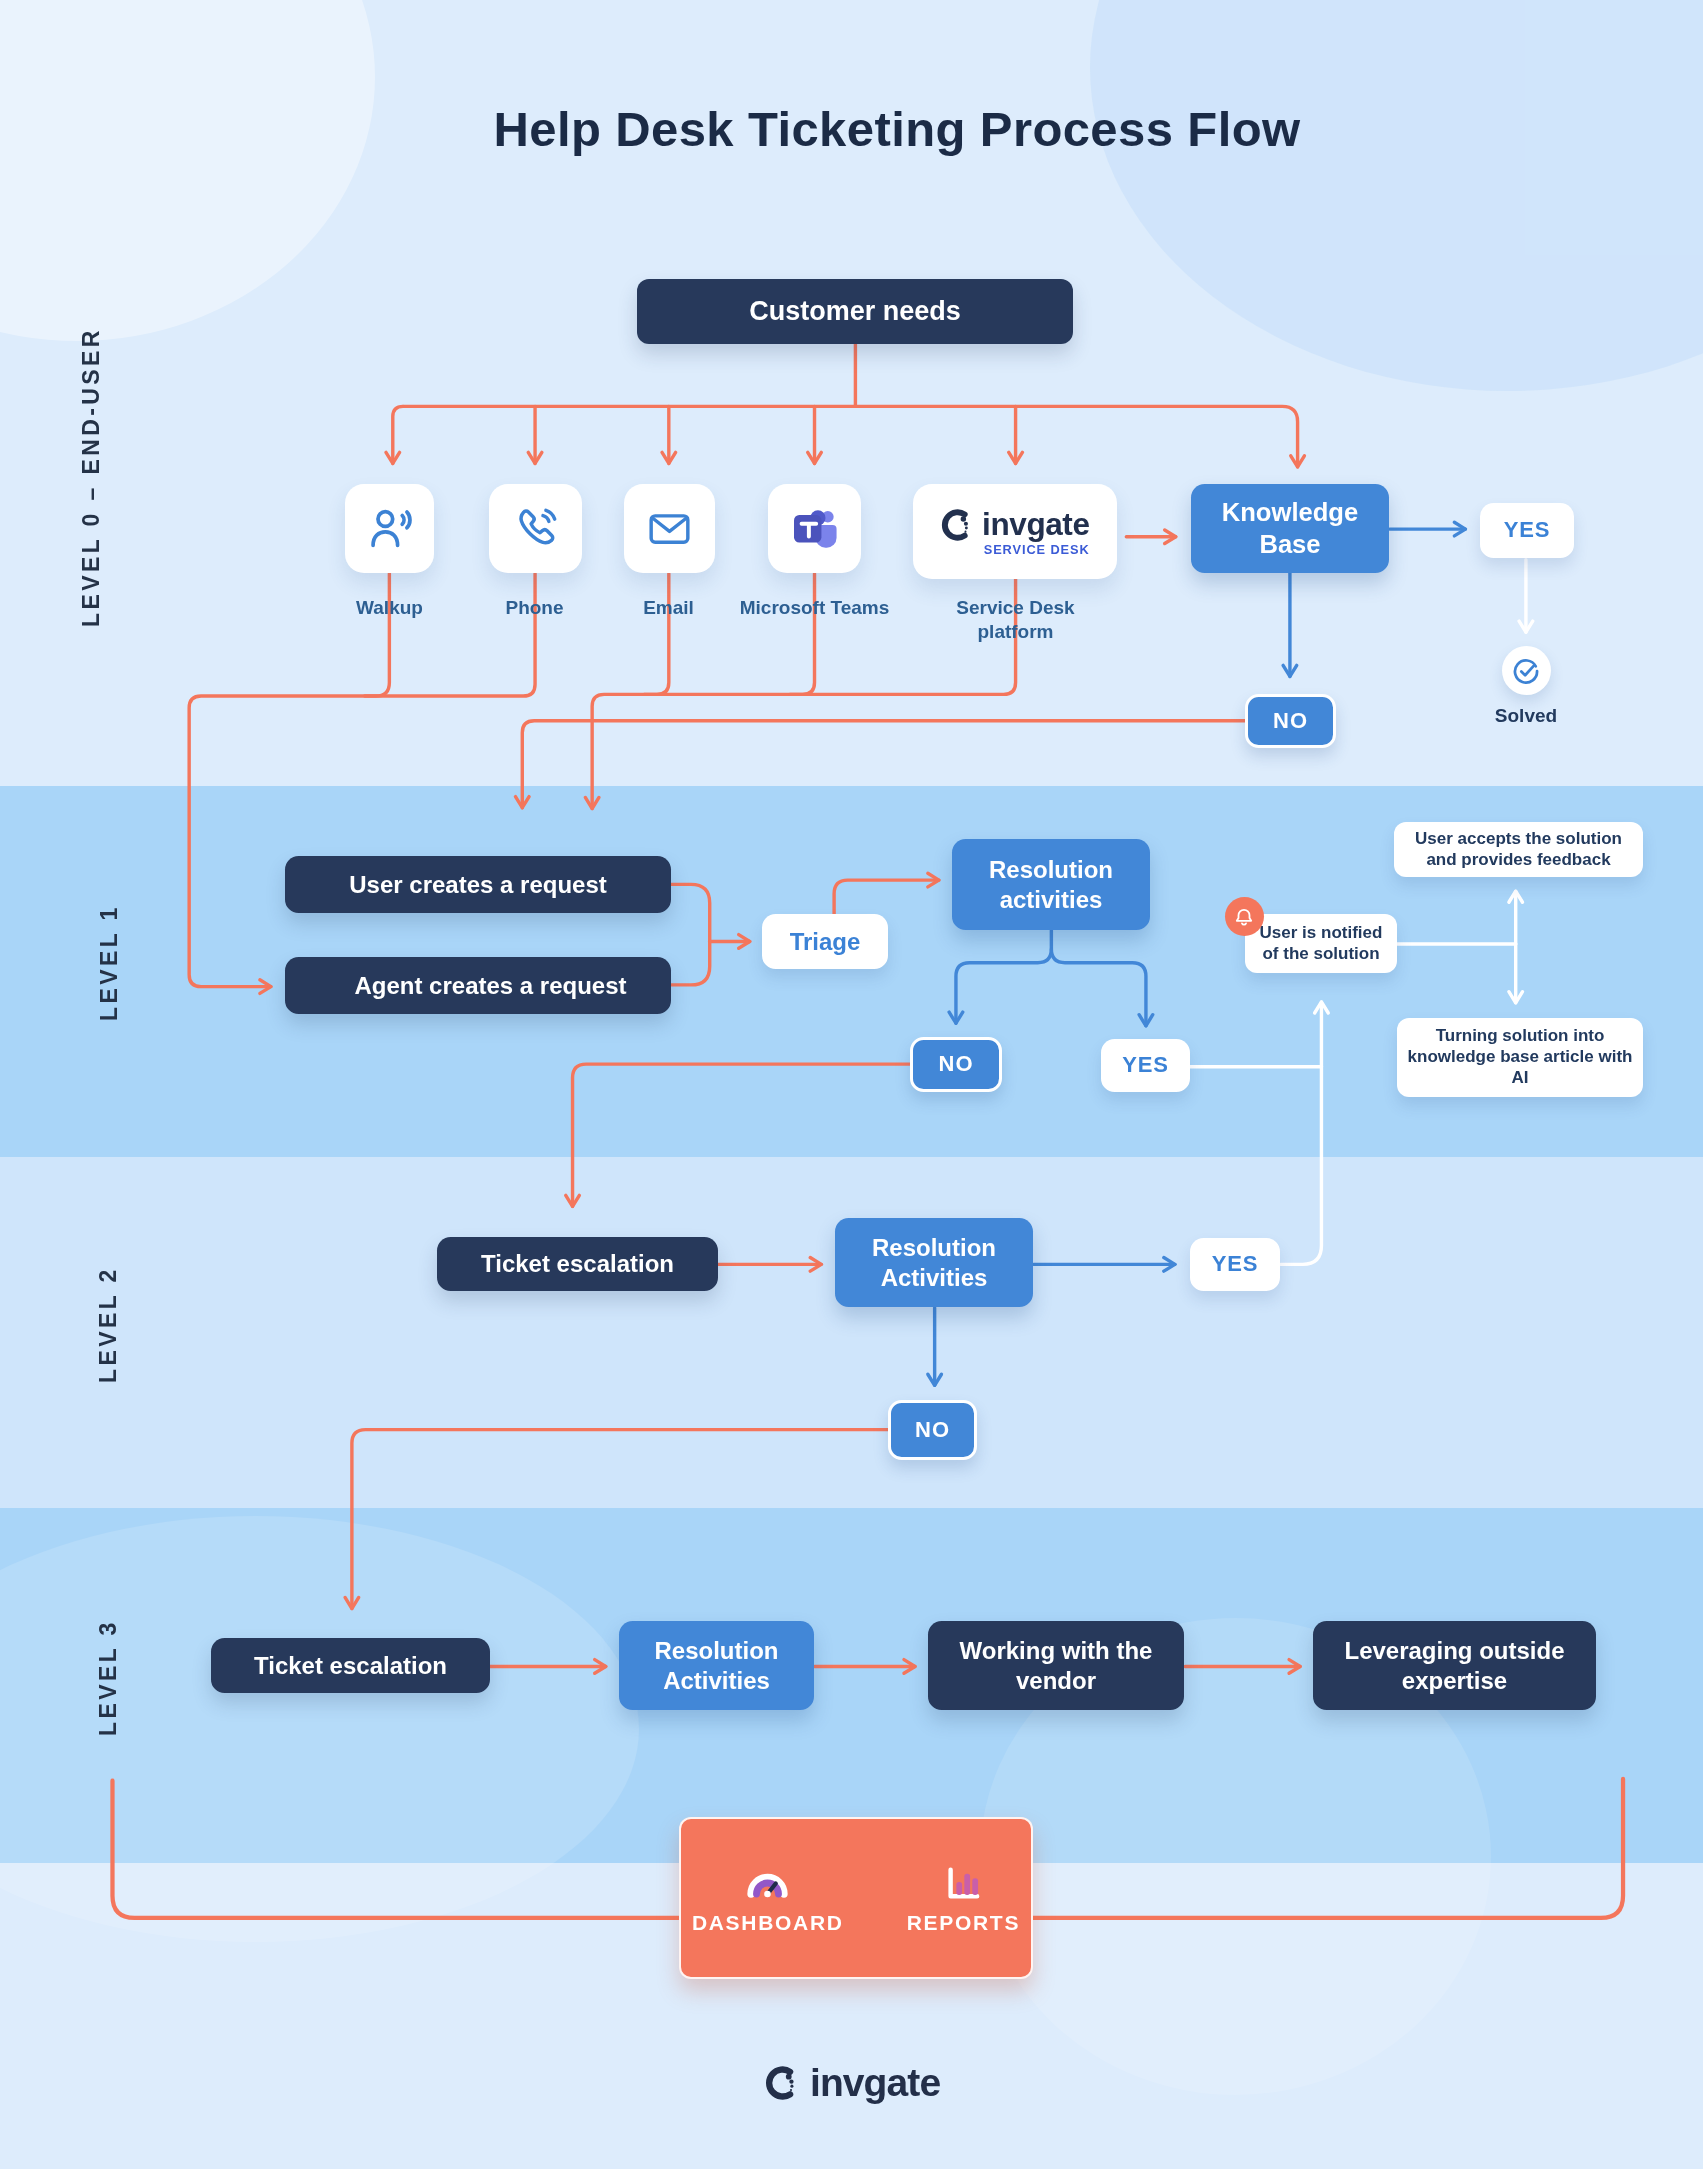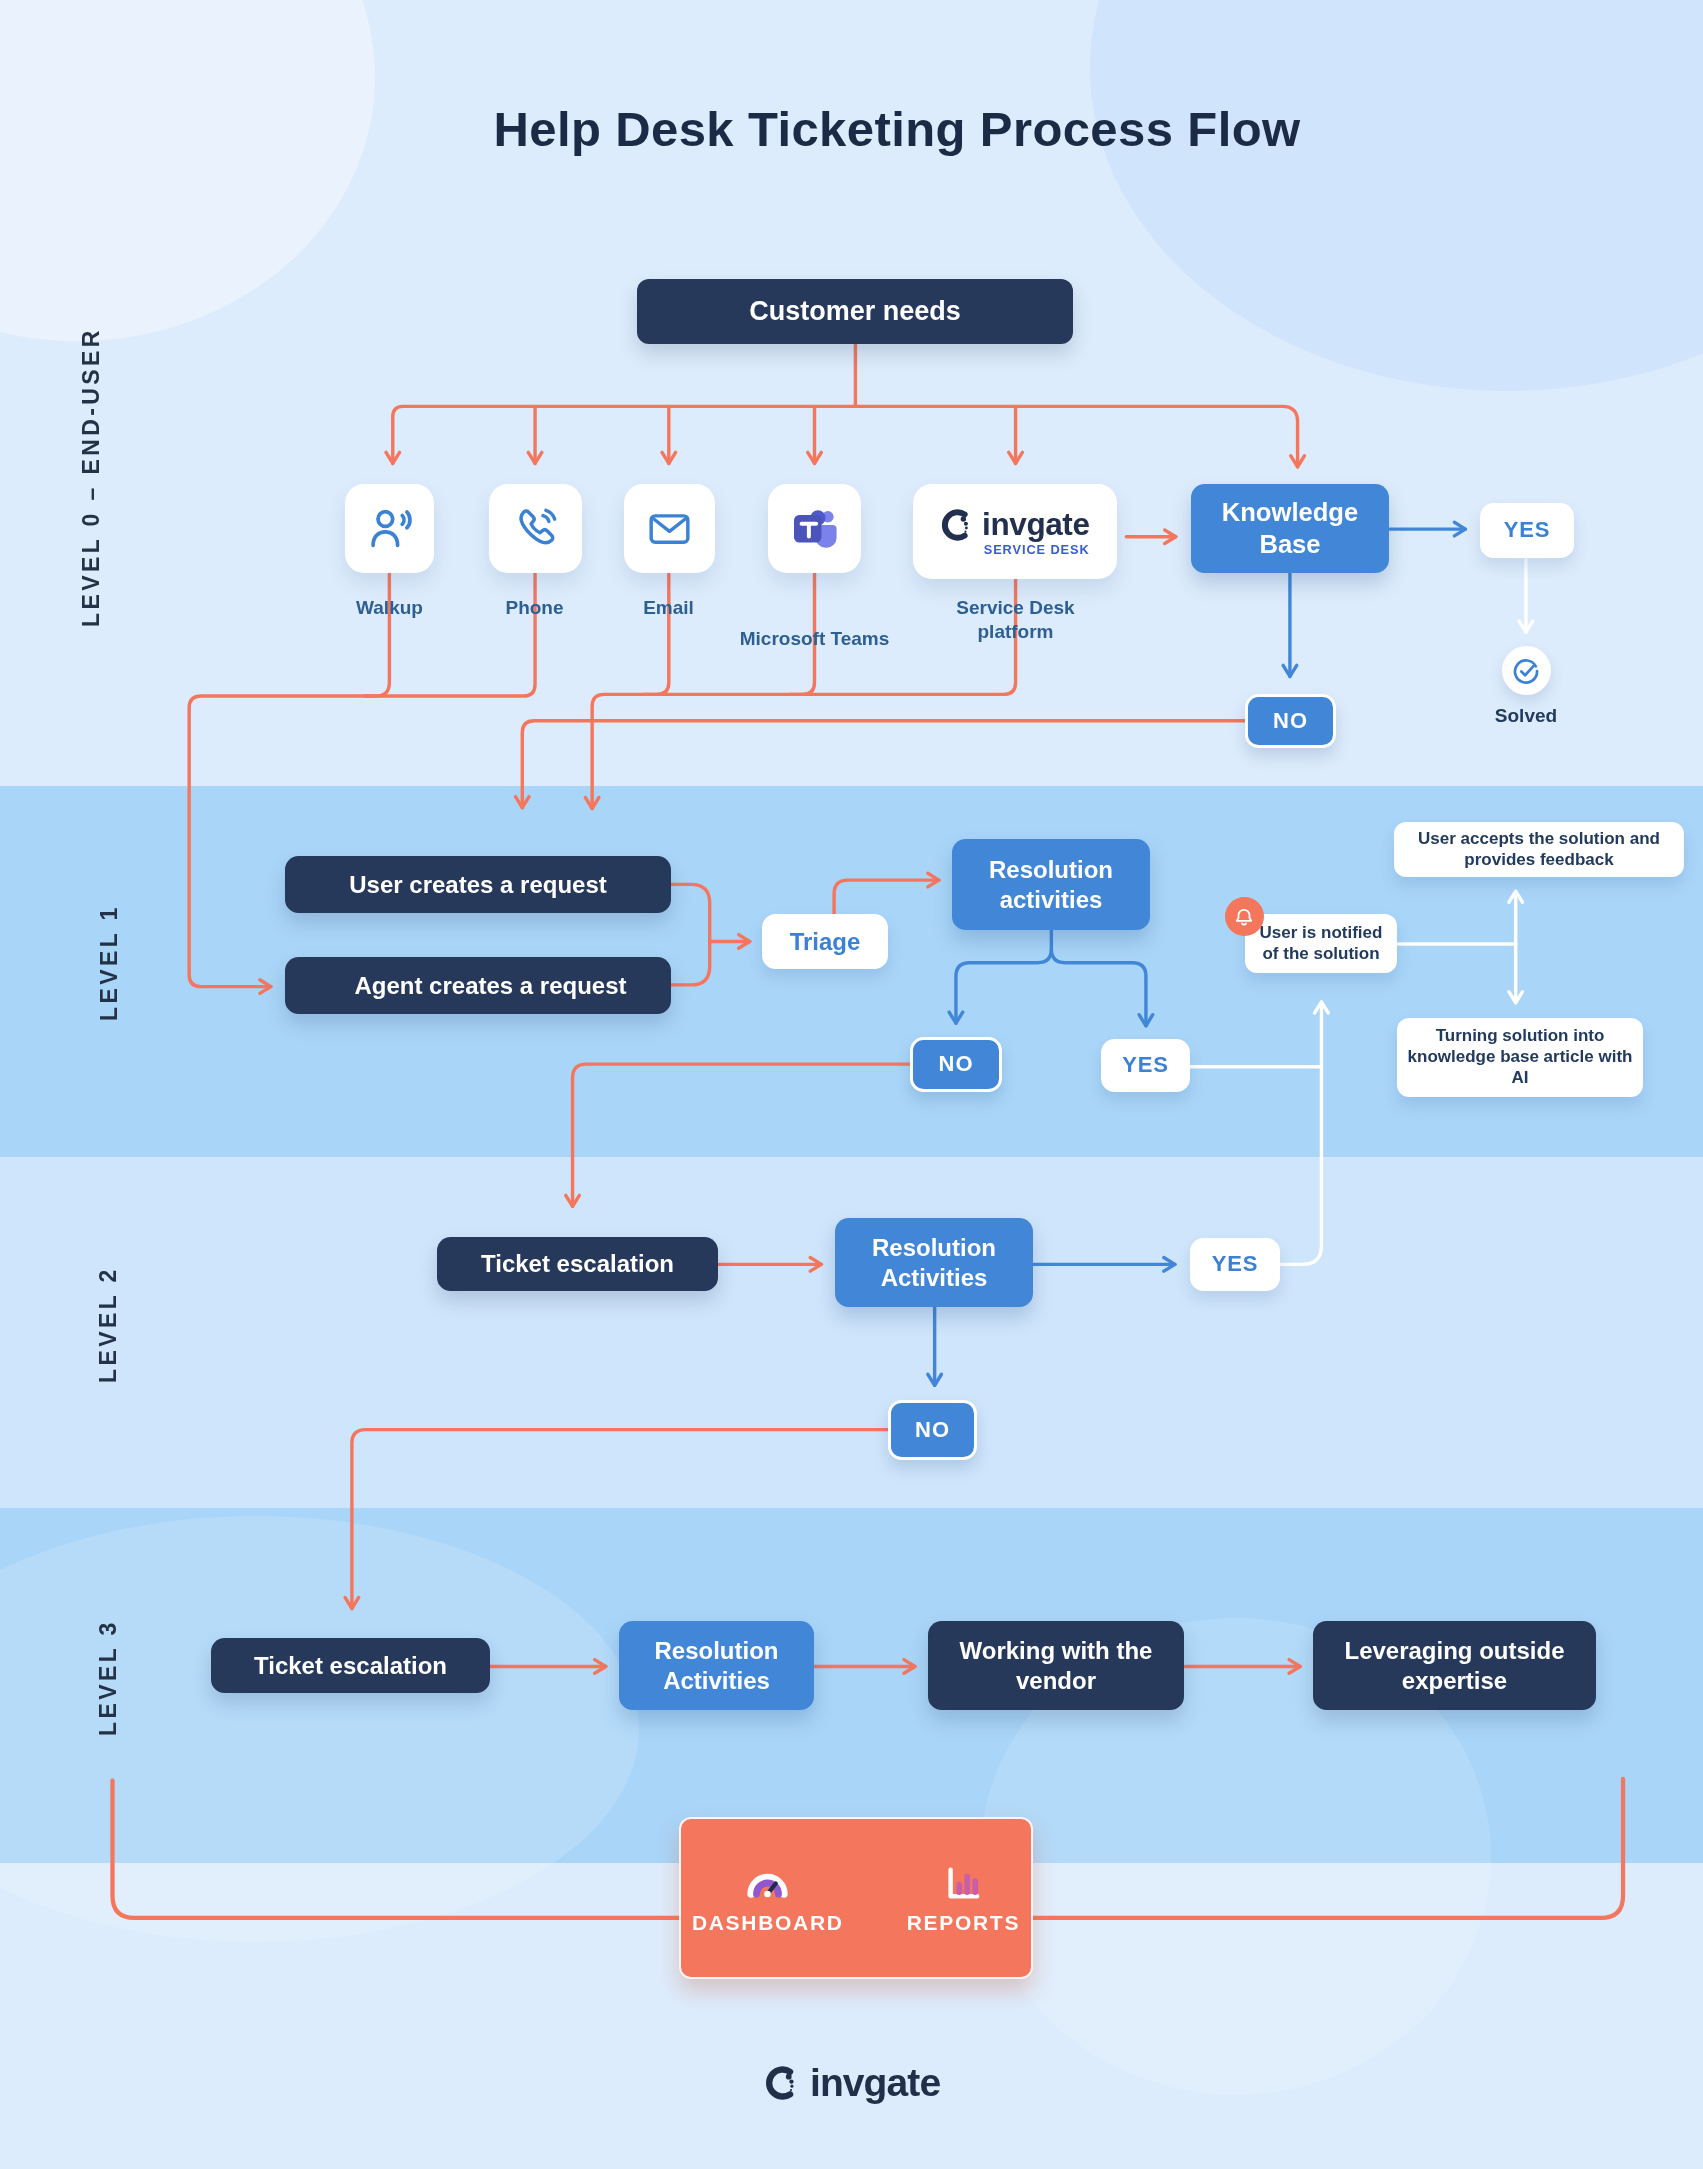--- a/index.html
+++ b/index.html
@@ -190,21 +190,21 @@
 
   <div class="card" style="left:768px;top:484px;width:93px;height:89px;">
     <svg width="56" height="56" viewBox="0 0 48 48">
       <circle cx="35" cy="13.5" r="5" fill="#7B83EB"></circle>
       <path fill="#7B83EB" d="M28,20.5 h11 a3.5,3.5 0 0 1 3.5,3.5 v7.5 a8.5,8.5 0 0 1 -8.5,8.5 h-1 a8.5,8.5 0 0 1 -8.5,-8.5 z"></path>
       <circle cx="26.5" cy="14.5" r="6.5" fill="#5059C9"></circle>
       <rect x="6" y="12" width="23.5" height="23.5" rx="4.5" fill="#4B53BC"></rect>
       <path d="M12.5,19.5 h12.5 M18.75,19.5 V30.5" stroke="#FFFFFF" stroke-width="3.4" fill="none" stroke-linecap="round"></path>
     </svg>
   </div>
-  <div class="caption" style="left:721px;top:596px;margin-top:31px;">Microsoft Teams</div>
+  <div class="caption" style="left:721px;top:596px;">Microsoft Teams</div>
 
   <div class="card" style="left:913px;top:484px;width:204px;height:95px;">
     <div class="sd-logo">
       <div class="row">
         <svg width="34" height="34" viewBox="0 0 40 40">
           <path d="M29,7.5 A15 15 0 1 0 29,32.5" fill="none" stroke="#22304E" stroke-width="7" stroke-linecap="round"></path>
           <circle cx="27.5" cy="13" r="3.2" fill="#22304E"></circle>
           <circle cx="30.5" cy="18.5" r="2.4" fill="#22304E"></circle>
           <circle cx="31" cy="23.5" r="1.7" fill="#22304E"></circle>
           <circle cx="30" cy="27.8" r="1.2" fill="#22304E"></circle>
@@ -243,21 +243,21 @@
     <div class="bell-badge">
       <svg width="22" height="22" viewBox="0 0 26 26">
         <g fill="none" stroke="#FFFFFF" stroke-width="2.1" stroke-linecap="round" stroke-linejoin="round">
           <path d="M13,4.5 a6.5,6.5 0 0 1 6.5,6.5 v3.2 l2,3.3 H4.5 l2,-3.3 v-3.2 A6.5,6.5 0 0 1 13,4.5 Z"></path>
           <path d="M10.6,20.5 a2.6,2.6 0 0 0 4.8,0"></path>
         </g>
       </svg>
     </div>
     <span>User is notified of the solution</span>
   </div>
-  <div class="node info" style="left:1394px;top:822px;width:290px;height:55px;">User accepts the solution and provides feedback</div>
+  <div class="node info" style="left:1394px;top:822px;width:249px;height:55px;">User accepts the solution and provides feedback</div>
   <div class="node info" style="left:1397px;top:1018px;width:246px;height:79px;">Turning solution into knowledge base article with AI</div>
 
   <div class="node dark" style="left:437px;top:1237px;width:281px;height:54px;">Ticket escalation</div>
   <div class="node blue" style="left:835px;top:1218px;width:198px;height:89px;padding:0 29px;">Resolution Activities</div>
   <div class="node pillw" style="left:1190px;top:1238px;width:90px;height:53px;">YES</div>
   <div class="node pillb" style="left:888px;top:1400px;width:89px;height:60px;">NO</div>
 
   <div class="node dark" style="left:211px;top:1638px;width:279px;height:55px;">Ticket escalation</div>
   <div class="node blue" style="left:619px;top:1621px;width:195px;height:89px;padding:0 25.6px;">Resolution Activities</div>
   <div class="node dark" style="left:1313px;top:1621px;width:283px;height:89px;padding:0 25.6px;">Leveraging outside expertise</div>

